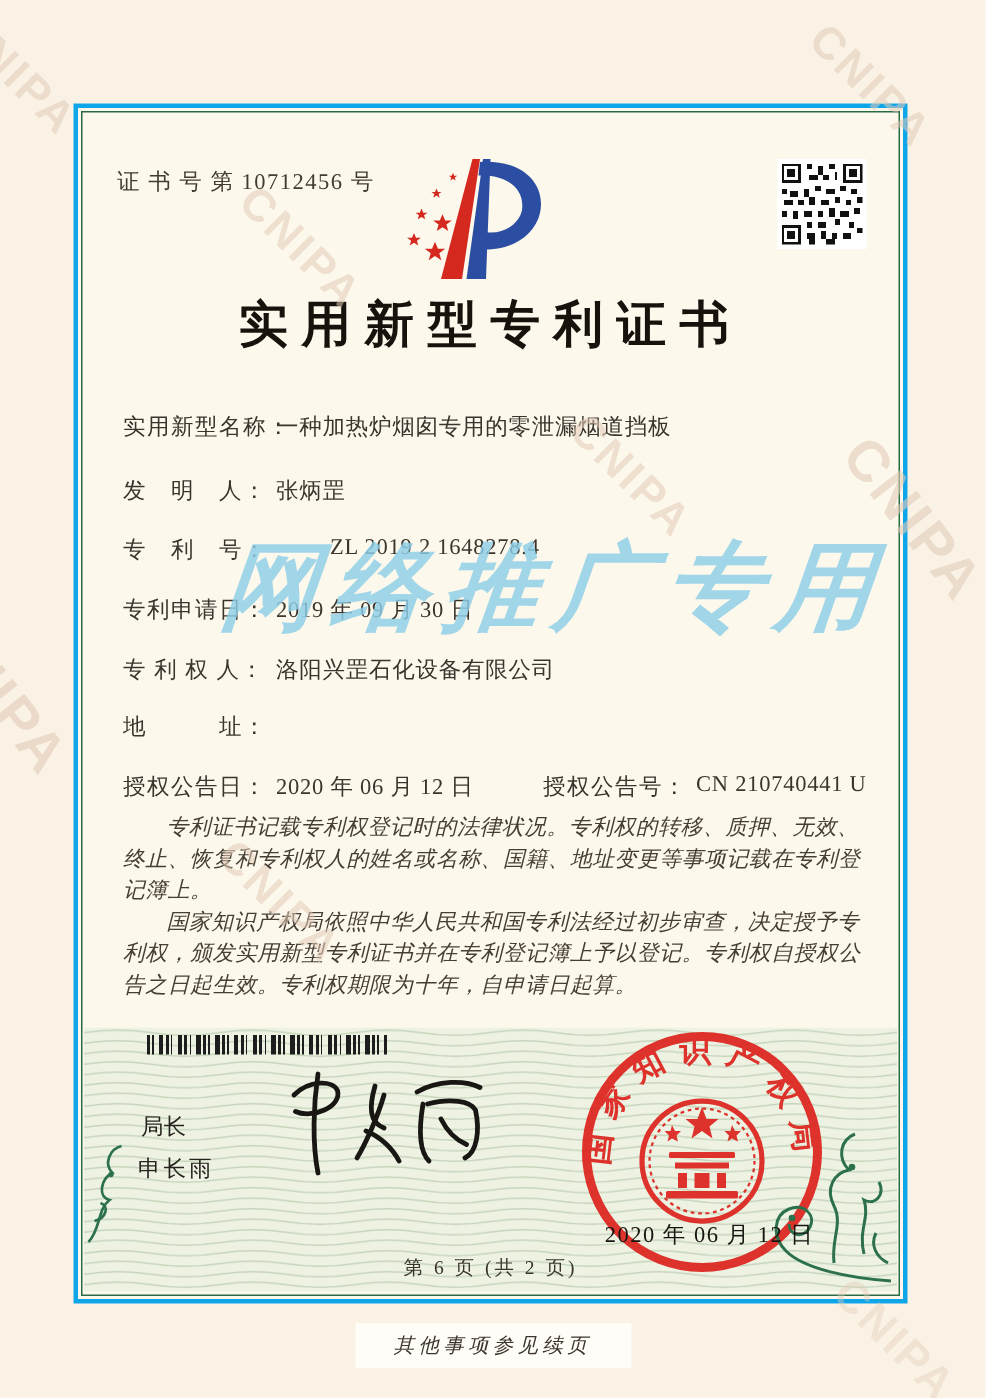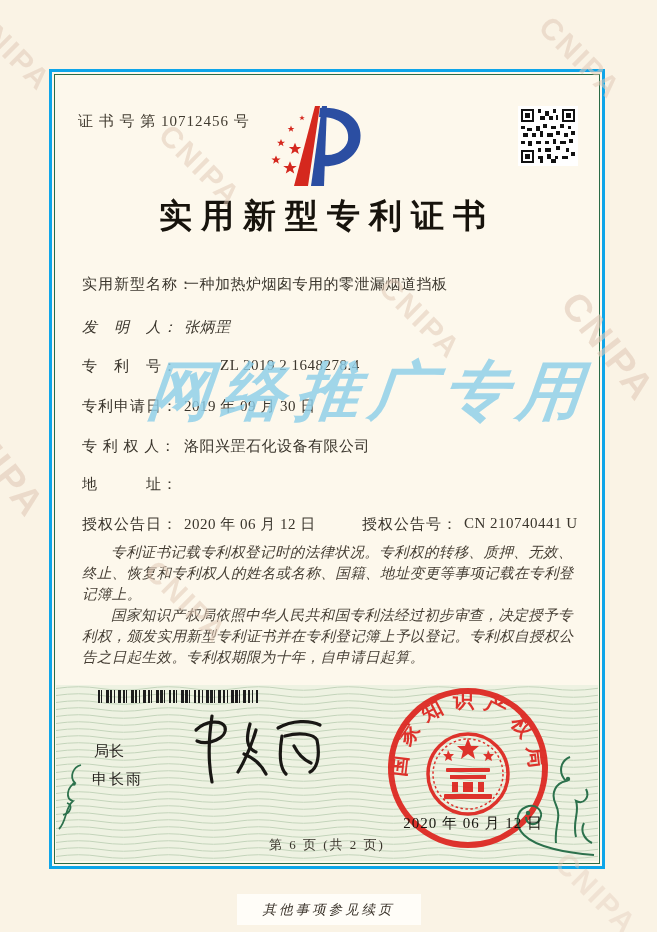--- a/index.html
+++ b/index.html
@@ -67,21 +67,21 @@
   .promo{
     position:absolute;left:148px;top:348px;z-index:8;
     font-family:"Liberation Sans","DejaVu Sans",sans-serif;
     font-size:64px;font-weight:bold;font-style:italic;letter-spacing:10px;
     color:#8ecfe9;opacity:.82;white-space:nowrap;transform:skewX(-6deg);
     pointer-events:none;
   }
   
   .footer-box{
     position:absolute;left:50%;top:882px;transform:translateX(-50%);
-    background:#fffdf8;padding:6px 26px;z-index:3;margin-top:12px;
+    background:#fffdf8;padding:6px 26px;z-index:3;
   }
   .footer-note{font-size:13.5px;font-style:italic;letter-spacing:3px;color:#3c352c;}
 </style>
 </head>
 <body>
 
 <div class="page">
 
   <div class="wm" style="left:-14px;top:2px;">CNIPA</div>
   <div class="wm" style="left:556px;top:10px;">CNIPA</div>
@@ -170,21 +170,21 @@
         </g>
       </svg>
     </div>
 
     <div class="title">实用新型专利证书</div>
 
     <div class="frow" style="top:203px;">
       <span class="flabel">实用新型名称：</span>
       <span class="fvalue">一种加热炉烟囱专用的零泄漏烟道挡板</span>
     </div>
-    <div class="frow" style="top:246px;font-style:italic;">
+    <div class="frow" style="top:246px;">
       <span class="flabel">发　明　人：</span>
       <span class="fvalue">张炳罡</span>
     </div>
     <div class="frow" style="top:285px;gap:36px;">
       <span class="flabel">专　利　号：</span>
       <span class="fvalue">ZL 2019 2 1648278.4</span>
     </div>
     <div class="frow" style="top:325px;">
       <span class="flabel">专利申请日：</span>
       <span class="fvalue">2019 年 09 月 30 日</span>

